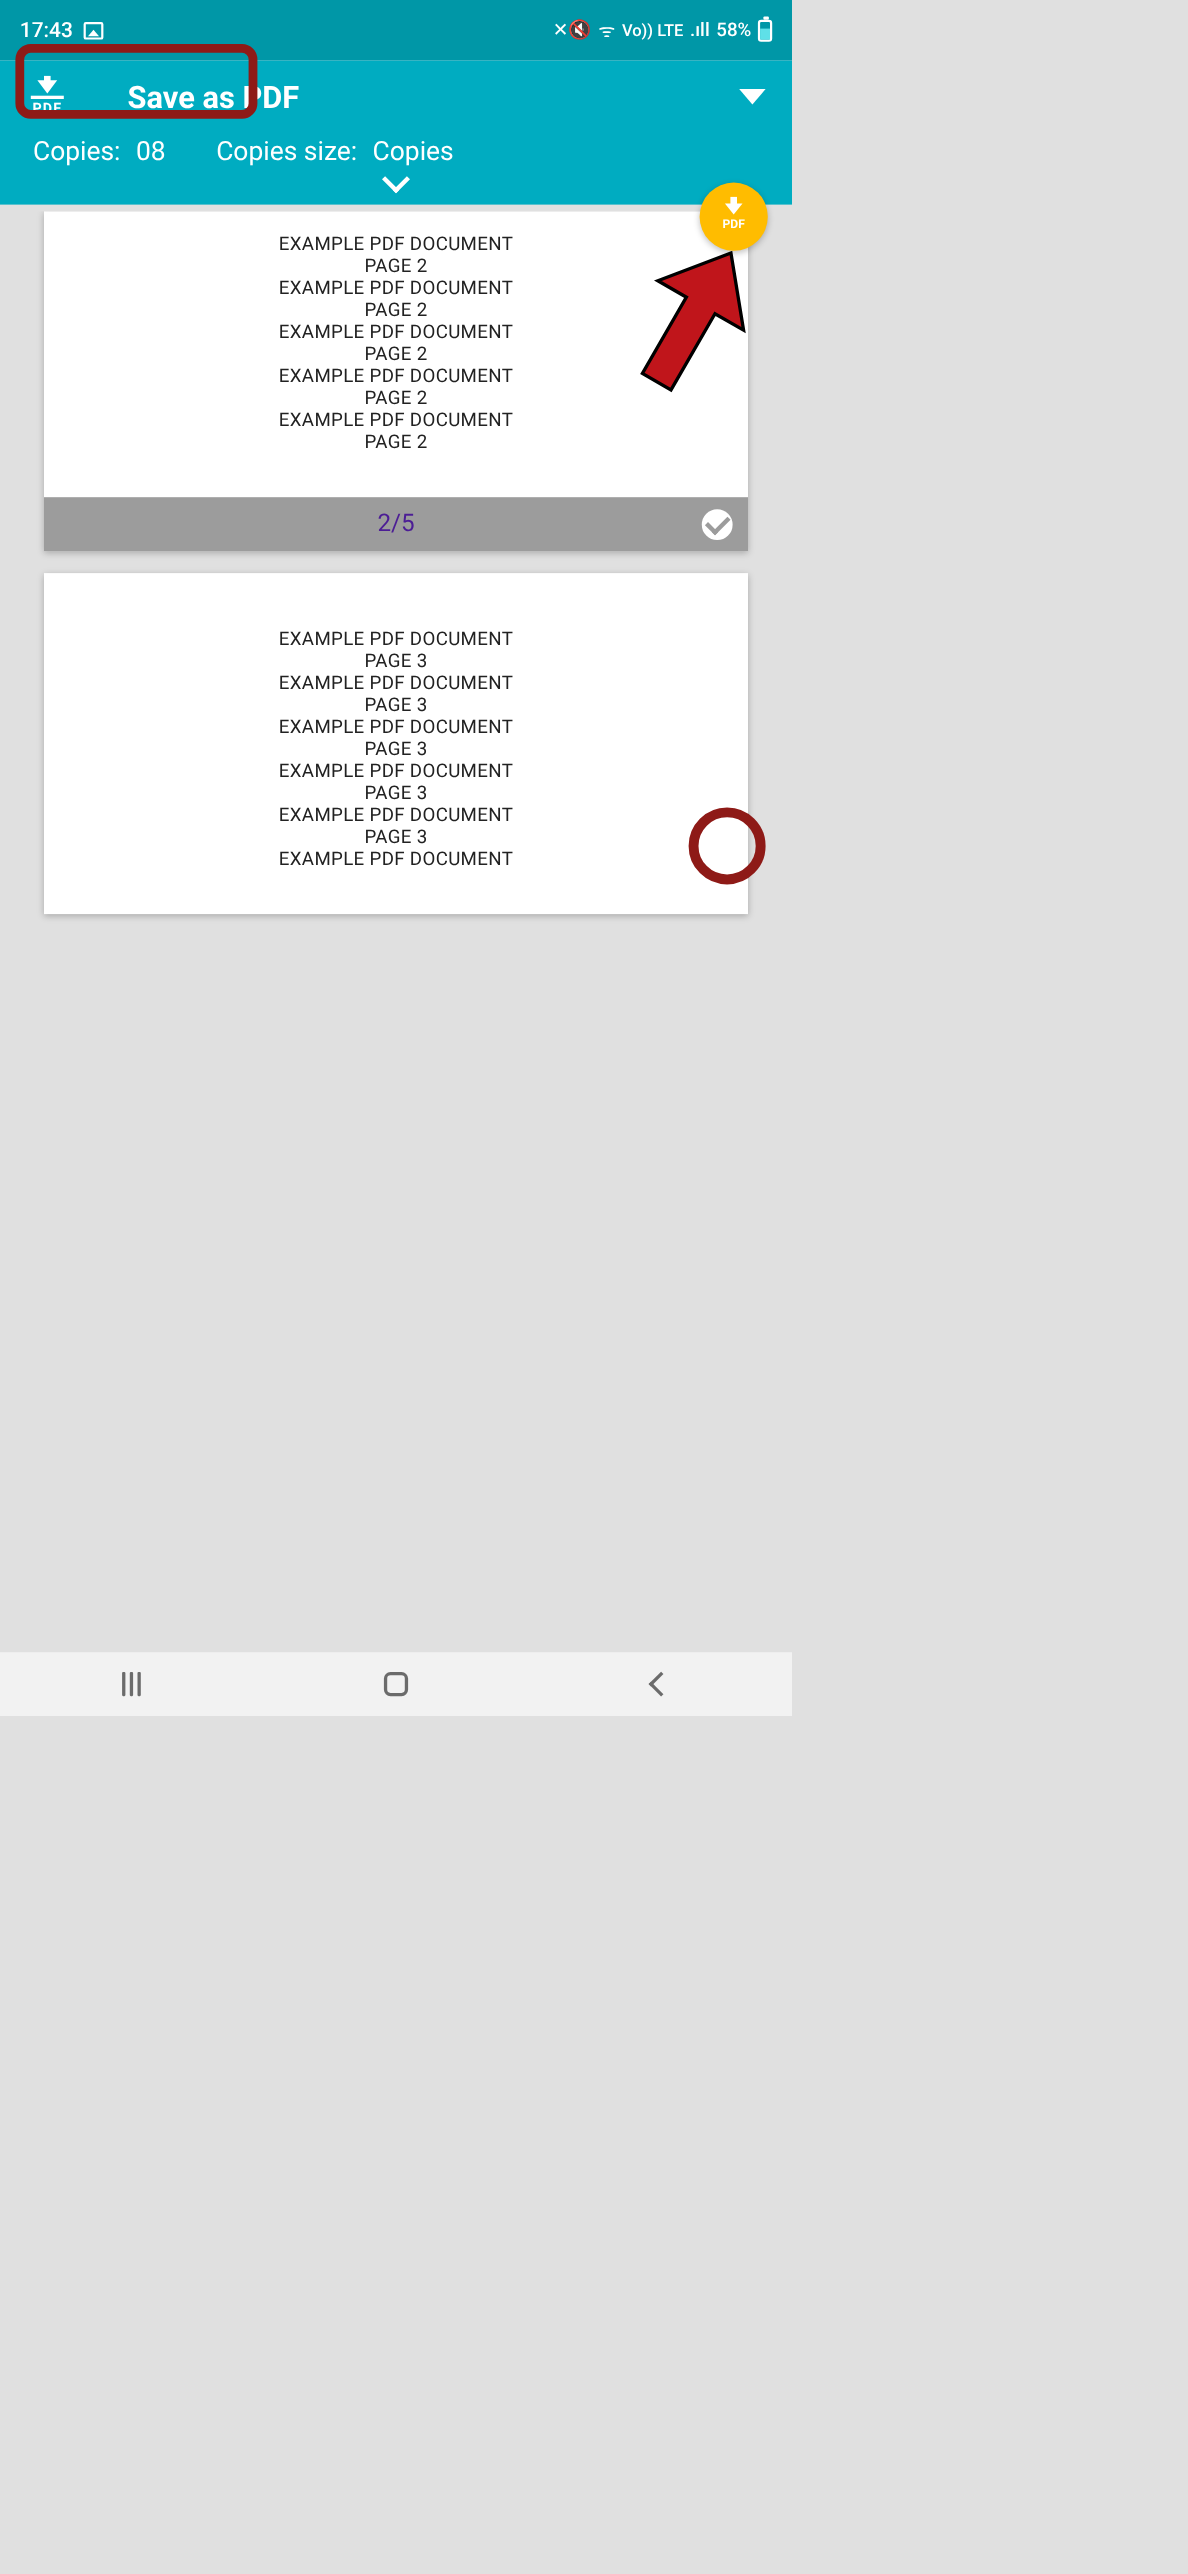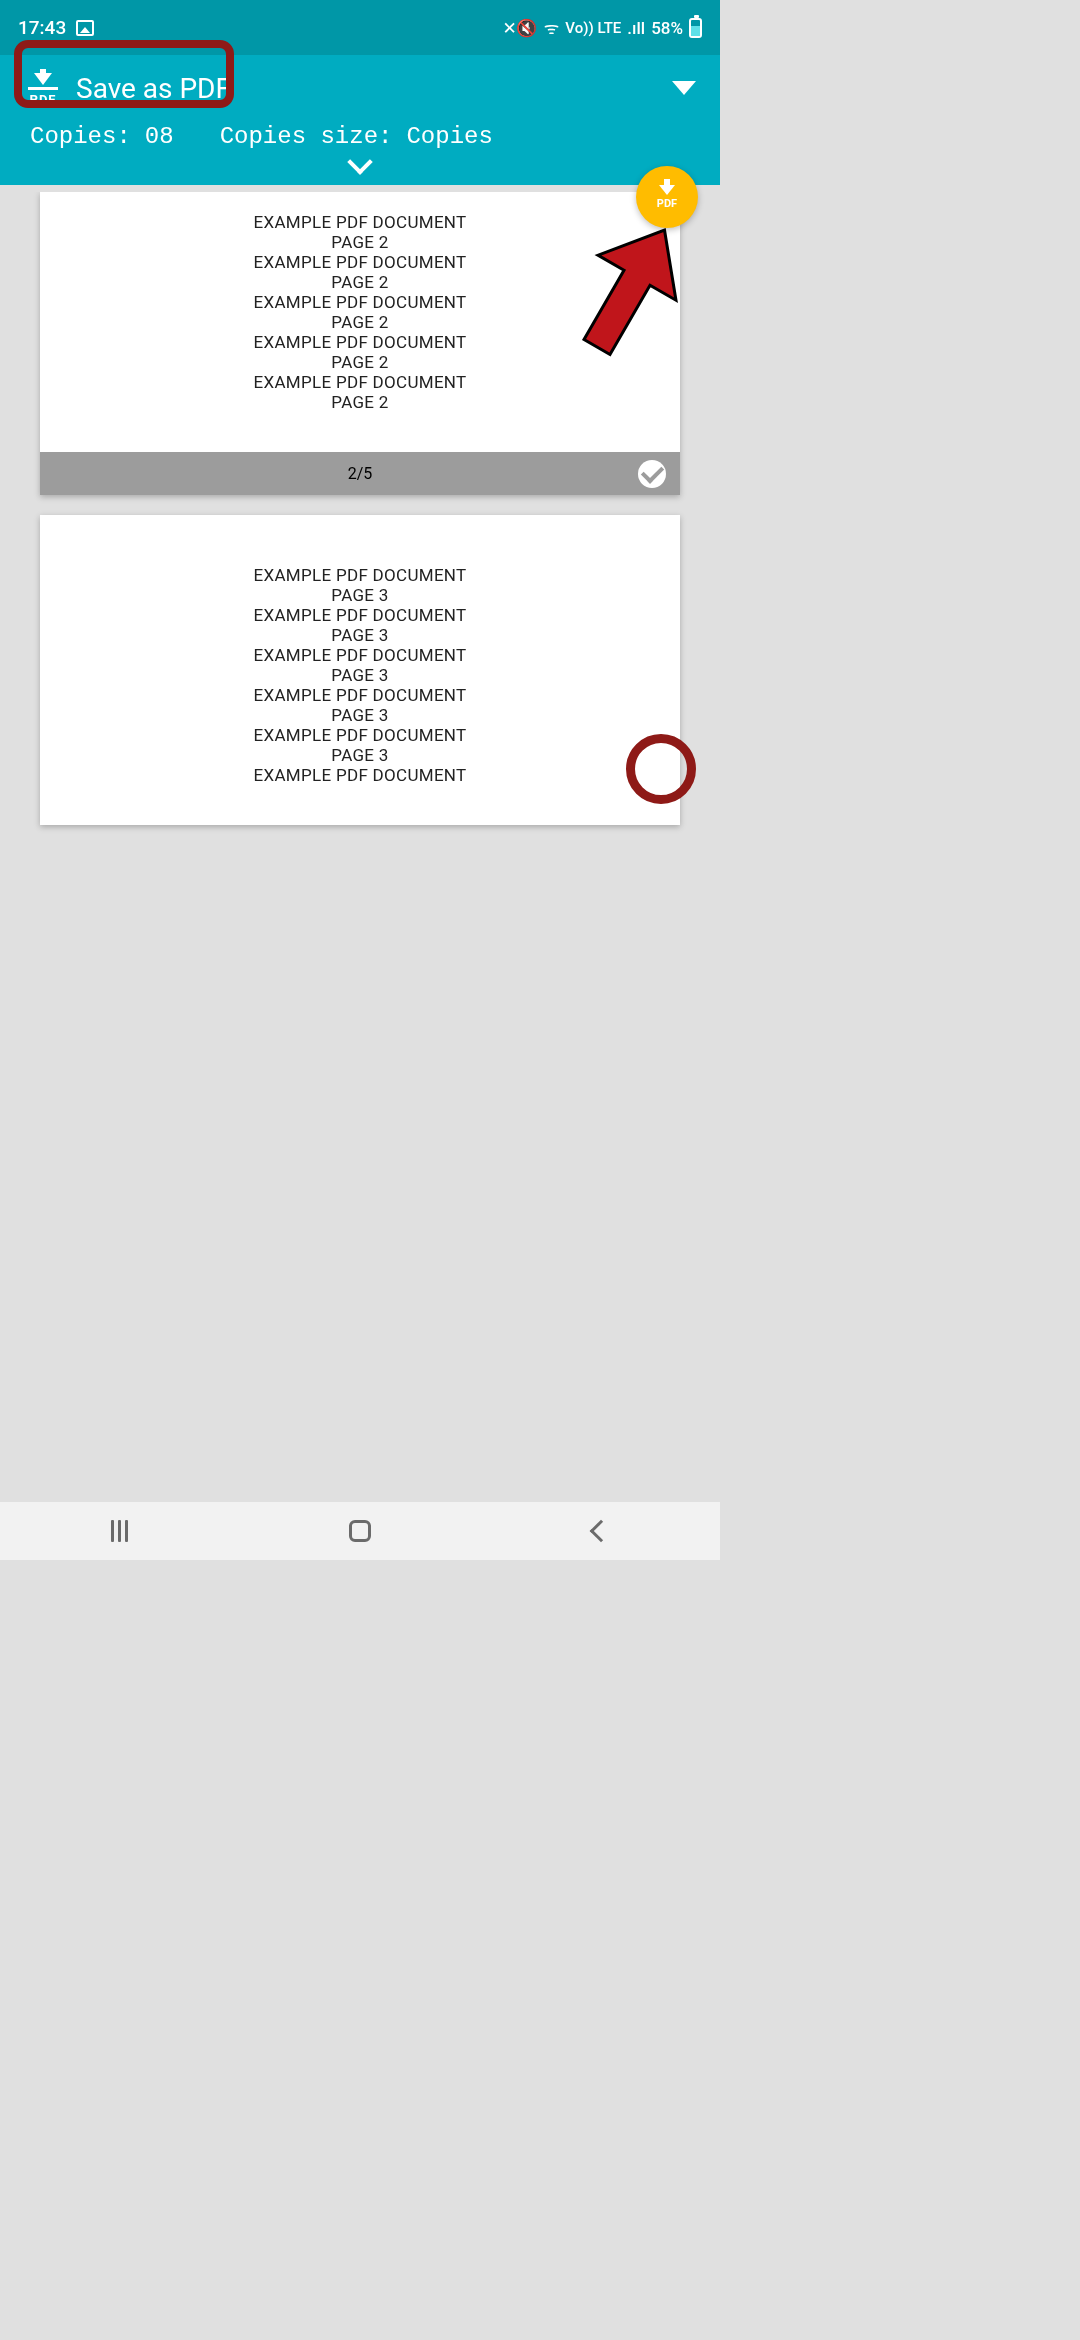--- a/index.html
+++ b/index.html
@@ -55,31 +55,30 @@
     display: flex; align-items: center; gap: 18px;
     padding: 6px 10px;
     border-radius: 8px;
   }
   .pdf-small-icon { display: flex; flex-direction: column; align-items: center; }
   .pdf-arrow-down {
     width: 0; height: 0; border-left: 9px solid transparent; border-right: 9px solid transparent; border-top: 12px solid #fff;
   }
   .pdf-bar { width: 30px; height: 3px; background: #fff; margin-top: 2px; }
   .pdf-label { font-size: 13px; font-weight: 700; letter-spacing: 1px; margin-top: 2px; }
-  .save-text { font-size: 28px; font-weight: 400; }
+  .save-text { font-size: 28px; font-weight: 700; margin-left: 40px; }
   .dropdown-chevron {
     margin-left: auto; margin-right: 6px;
     width: 0; height: 0; border-left: 12px solid transparent; border-right: 12px solid transparent; border-top: 14px solid #fff;
   }
 
   .options-row {
     display: flex; align-items: baseline; gap: 14px;
     padding: 6px 24px 0 30px;
     font-size: 24px;
-    font-family: Liberation Mono, monospace;
   }
   .opt-label { font-weight: 400; }
   .opt-val { font-weight: 400; }
   .expand-chevron-row { text-align: center; padding: 6px 0 0; }
   .expand-chevron {
     display: inline-block;
     width: 18px; height: 18px;
     border-right: 4px solid #fff; border-bottom: 4px solid #fff;
     transform: rotate(45deg);
     margin-top: -4px;
@@ -133,23 +132,23 @@
   .page-content {
     padding: 20px 10px 40px 10px;
     text-align: center;
   }
   .doc-line {
     font-size: 17px; color: #222; letter-spacing: 0.3px;
     margin: 0 0;
   }
   .page-sep {
     background: #9c9c9c;
-    color: #000000;
+    color: #4c1d95;
     text-align: center;
-    font-size: 16px;
+    font-size: 22px;
     padding: 12px 0;
     position: relative;
   }
   .page-check {
     position: absolute; right: 14px; top: 50%; transform: translateY(-50%);
     width: 28px; height: 28px; background: #fff; border-radius: 50%;
     display: flex; align-items: center; justify-content: center;
   }
   .page-check::after {
     content: ""; display: block; width: 9px; height: 16px;

